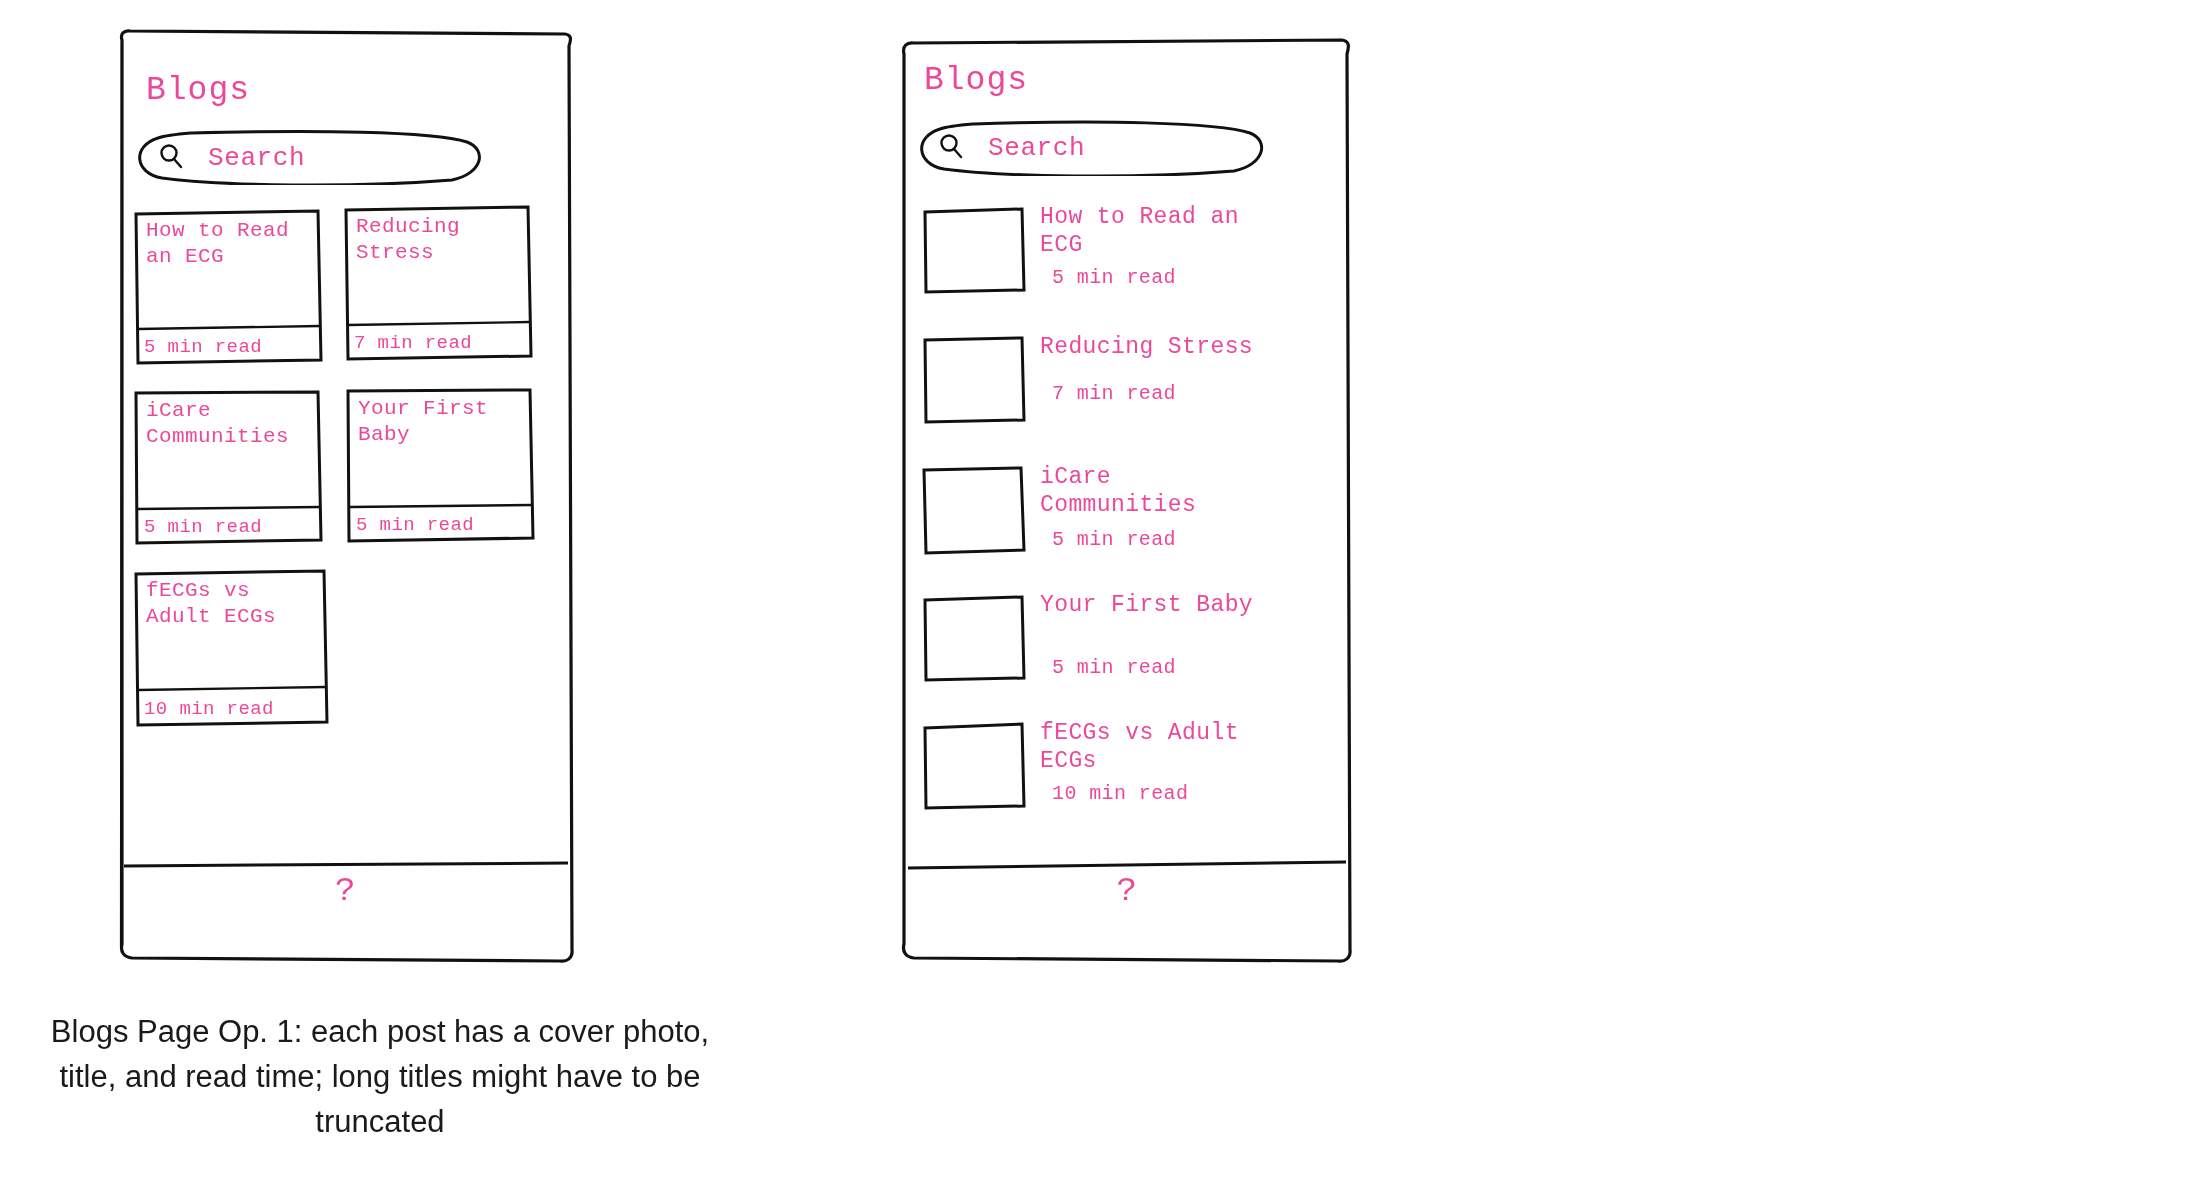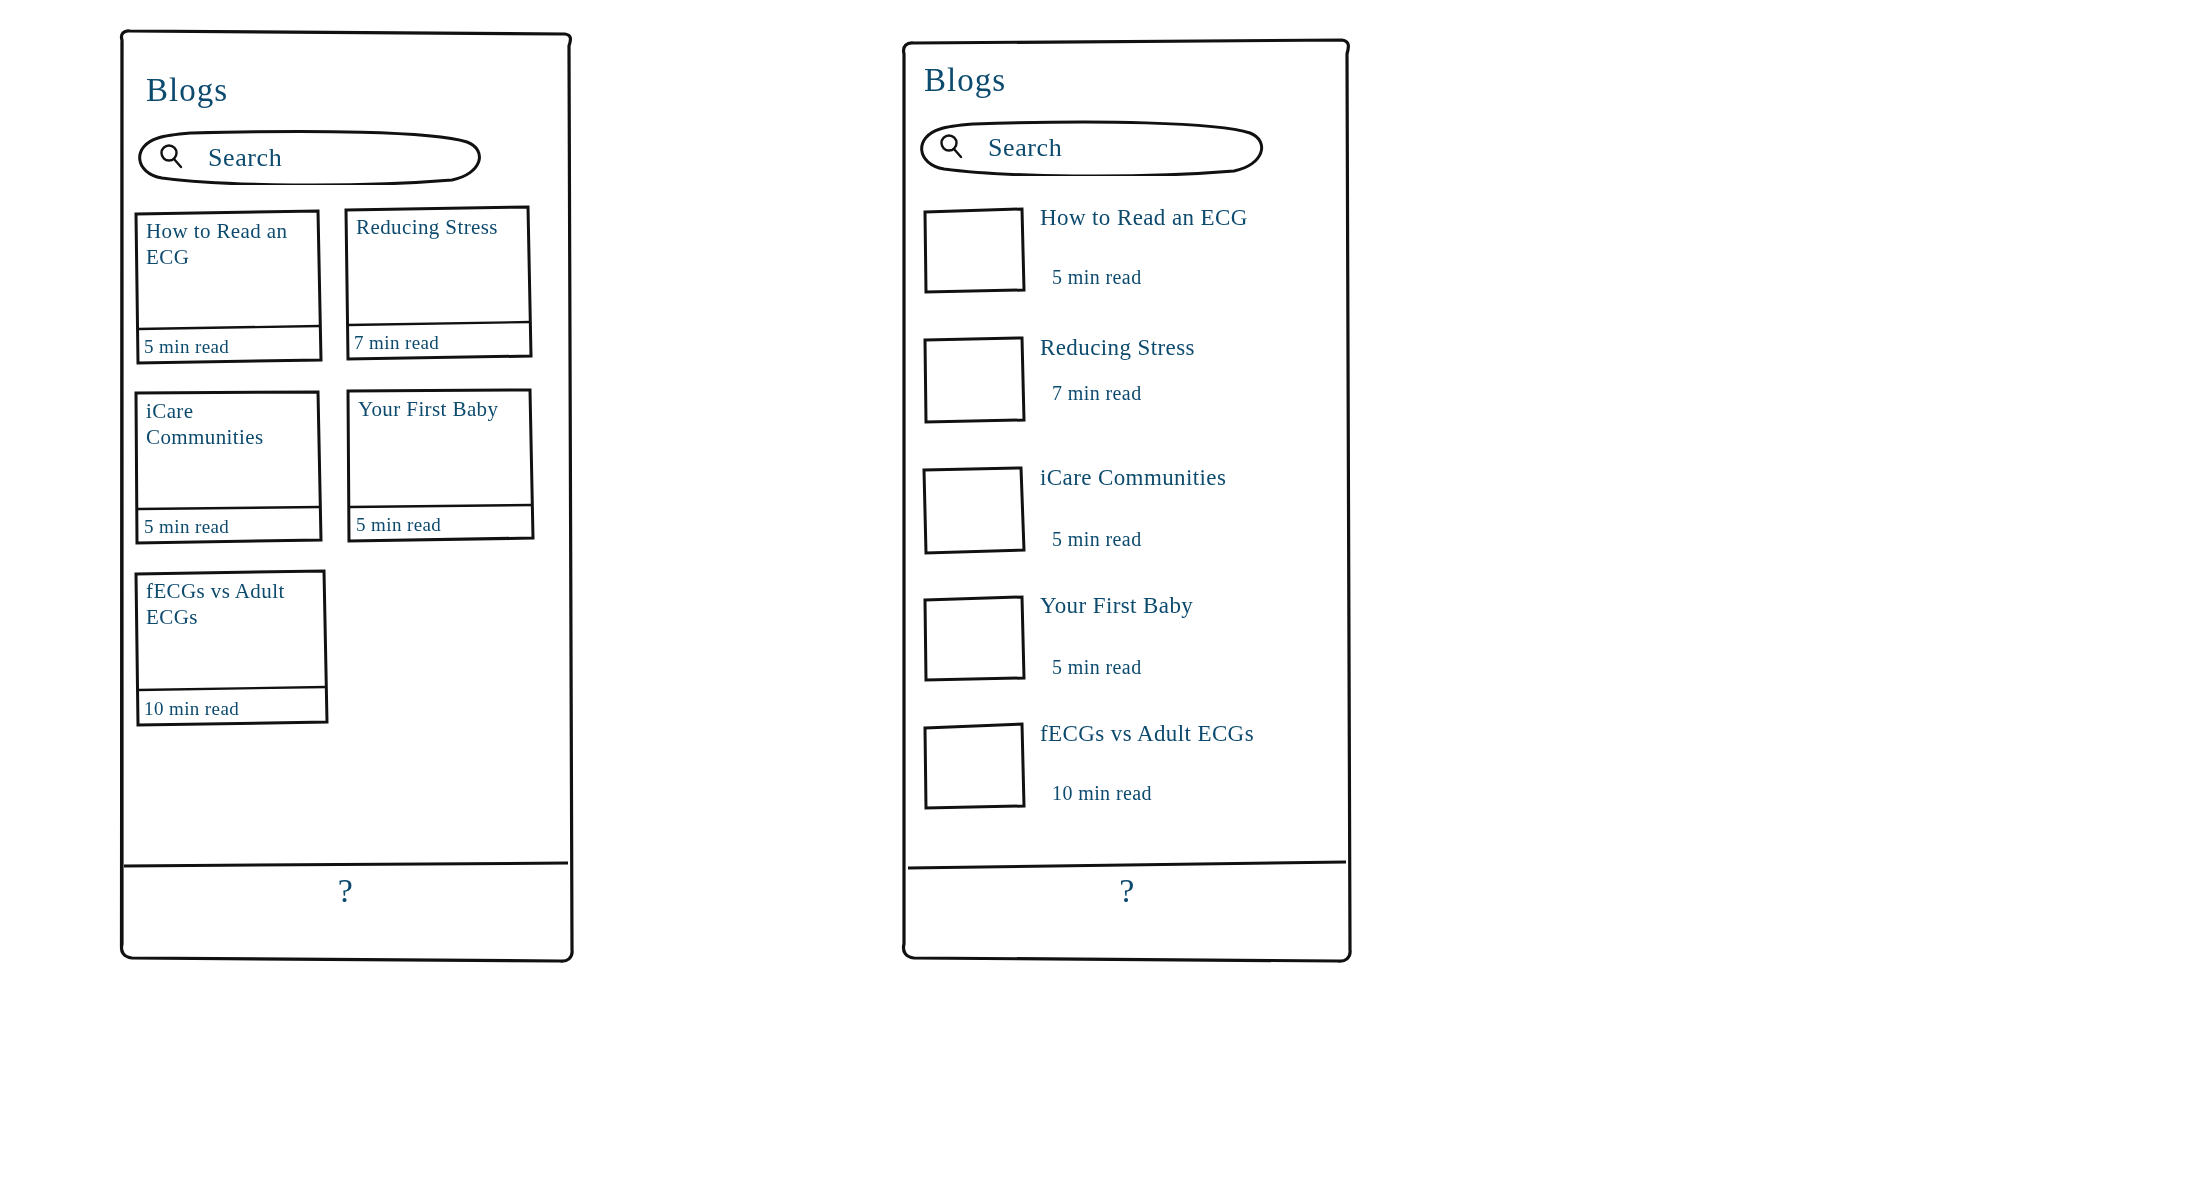--- a/index.html
+++ b/index.html
@@ -48,24 +48,24 @@
 
   .phone-content {
     position: absolute;
     top: 0;
     left: 0;
     width: 470px;
     height: 950px;
   }
 
   .hand {
-    font-family: Liberation Serif, serif;
+    font-family: Liberation Mono, monospace;
     font-weight: 400;
     letter-spacing: 0.4px;
-    color: #0c4a6e;
+    color: #ec4899;
   }
 
   .screen-title {
     position: absolute;
     font-size: 33px;
     letter-spacing: 1px;
   }
 
   
   .search-pill {
@@ -315,14 +315,15 @@
           <svg class="bar-svg" width="446" height="92" viewBox="0 0 446 92">
             <path d="M4 8 L442 2" fill="none" stroke="#111" stroke-width="3"></path>
           </svg>
           <div class="hand help-mark">?</div>
         </div>
 
       </div>
     </div>
   </div>
 
+  <div class="caption" id="caption-1">Blogs Page Op. 1: each post has a cover photo, title, and read time; long titles might have to be truncated</div>
 
 </div>
 
 </body></html>

